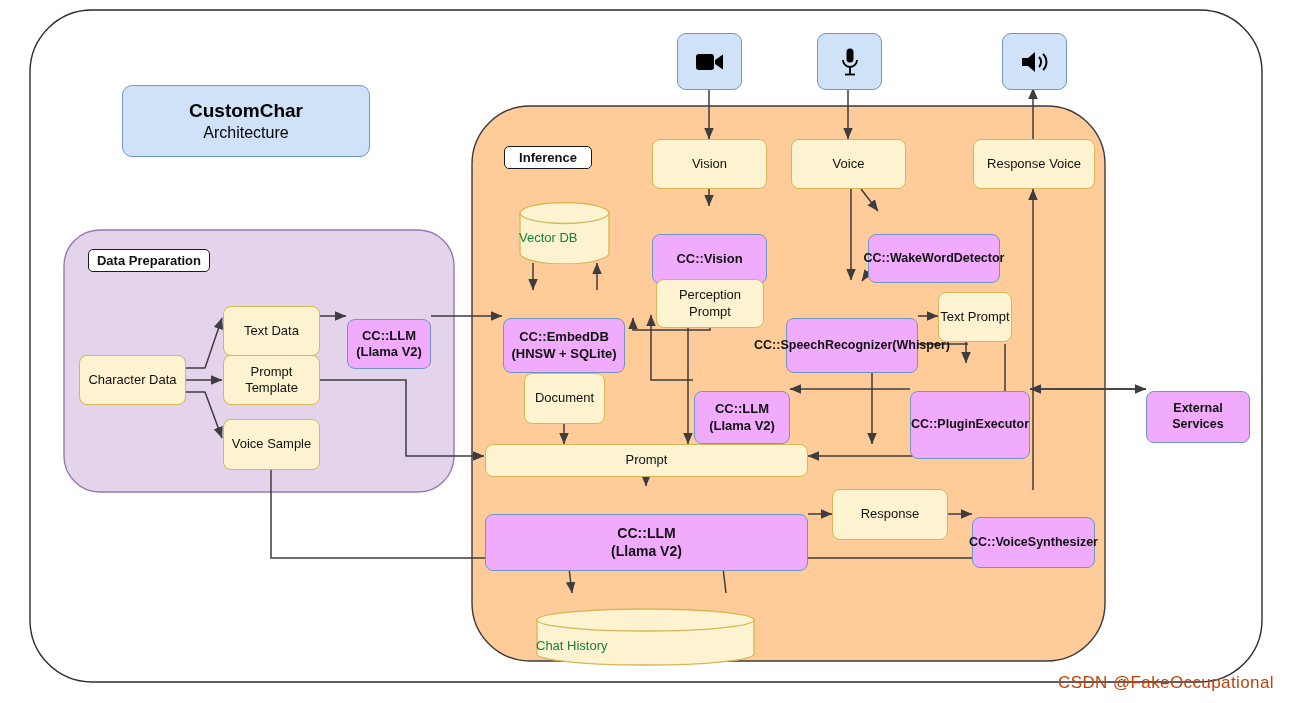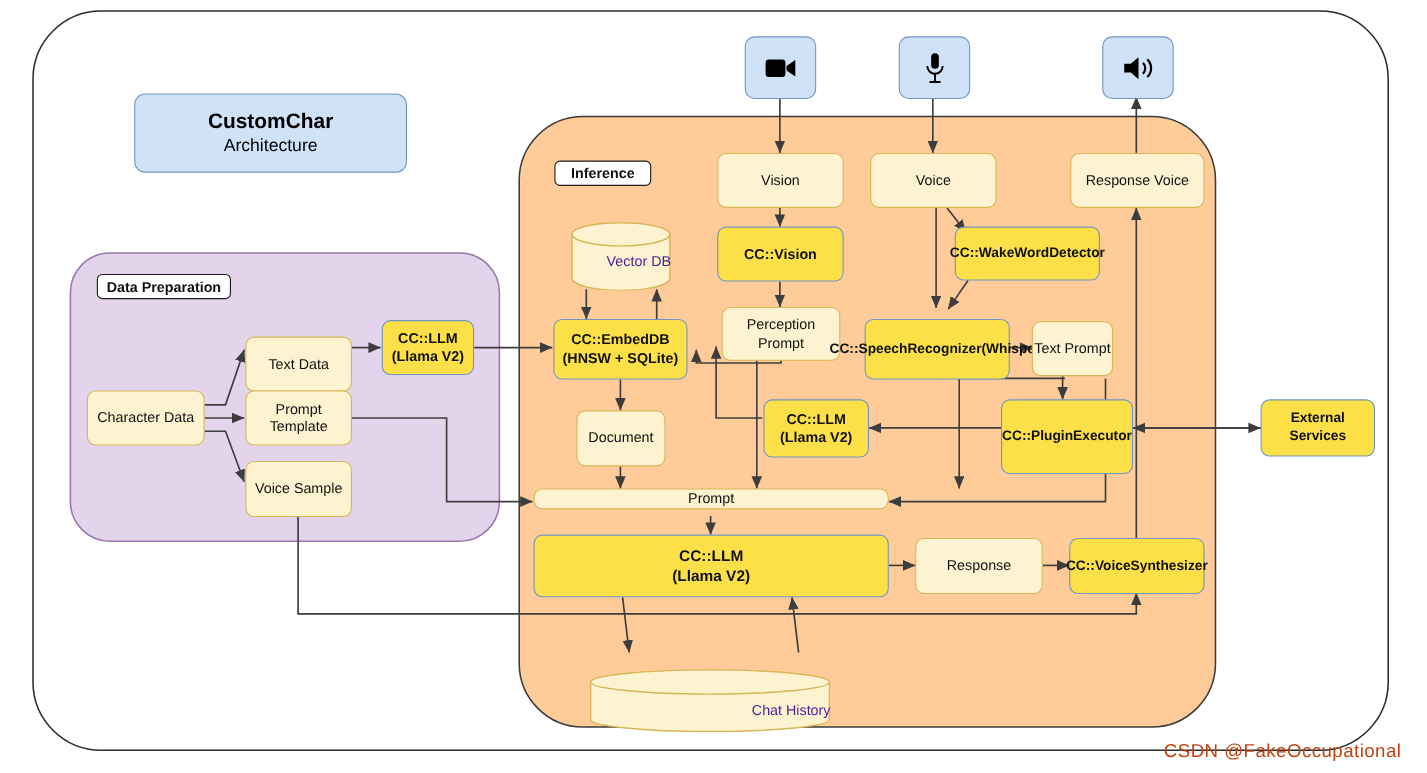--- a/index.html
+++ b/index.html
@@ -3,31 +3,31 @@
 <meta charset="utf-8">
 <style>
   html,body{margin:0;padding:0;background:#ffffff;}
   body{width:1297px;height:703px;overflow:hidden;
        font-family:"Liberation Sans","DejaVu Sans",sans-serif;}
   #stage{position:relative;width:1297px;height:703px;background:#fff;}
   svg.layer{position:absolute;left:0;top:0;width:1297px;height:703px;}
   .node{position:absolute;box-sizing:border-box;display:flex;
         align-items:center;justify-content:center;text-align:center;
         border-radius:8px;line-height:1.25;}
-  .blue{background:#fde047;border:1px solid #7096c4;color:#111;}
+  .blue{background:#f0abfc;border:1px solid #7096c4;color:#111;margin-top:28px;}
   .yellow{background:#fdf3d1;border:1px solid #d6b656;color:#111;}
   .bold{font-weight:bold;}
   .title-box{background:#cfe2f7;border:1px solid #7096c4;border-radius:10px;}
   .label-tag{position:absolute;background:#ffffff;border:1.6px solid #1b1b1b;
              border-radius:5px;display:flex;align-items:center;justify-content:center;
              font-weight:bold;font-size:13px;color:#111;box-sizing:border-box;}
   .icon-box{position:absolute;background:#cfe2f7;border:1px solid #7096c4;
             border-radius:9px;display:flex;align-items:center;justify-content:center;}
   .cyl{position:absolute;}
-  .cyl-label{position:absolute;width:100%;text-align:right;color:#4c1d95;}
+  .cyl-label{position:absolute;width:100%;text-align:left;color:#15803d;}
   .wm{position:absolute;color:#c2410c;font-size:17px;letter-spacing:.4px;}
   .t1{font-size:14px;}
   .t2{font-size:13px;}
   .t3{font-size:12.5px;}
 </style>
 </head>
 <body>
 
 <div id="stage">
 
@@ -193,21 +193,21 @@
     <span>CC::PluginExecutor</span>
   </div>
   <div class="node blue t3 bold" style="left:1146px;top:363px;width:104px;height:52px;">
     <span>External Services</span>
   </div>
 
   <div class="node yellow t2" style="left:973px;top:139px;width:122px;height:50px;">
     <span>Response Voice</span>
   </div>
 
-  <div class="node yellow t2" style="left:485px;top:444px;width:323px;height:19px;">
+  <div class="node yellow t2" style="left:485px;top:444px;width:323px;height:33px;">
     <span>Prompt</span>
   </div>
   <div class="node blue t1 bold" style="left:485px;top:486px;width:323px;height:57px;flex-direction:column;">
     <span>CC::LLM</span>
     <span>(Llama V2)</span>
   </div>
   <div class="node yellow t2" style="left:832px;top:489px;width:116px;height:51px;">
     <span>Response</span>
   </div>
   <div class="node blue t3 bold" style="left:972px;top:489px;width:123px;height:51px;">

